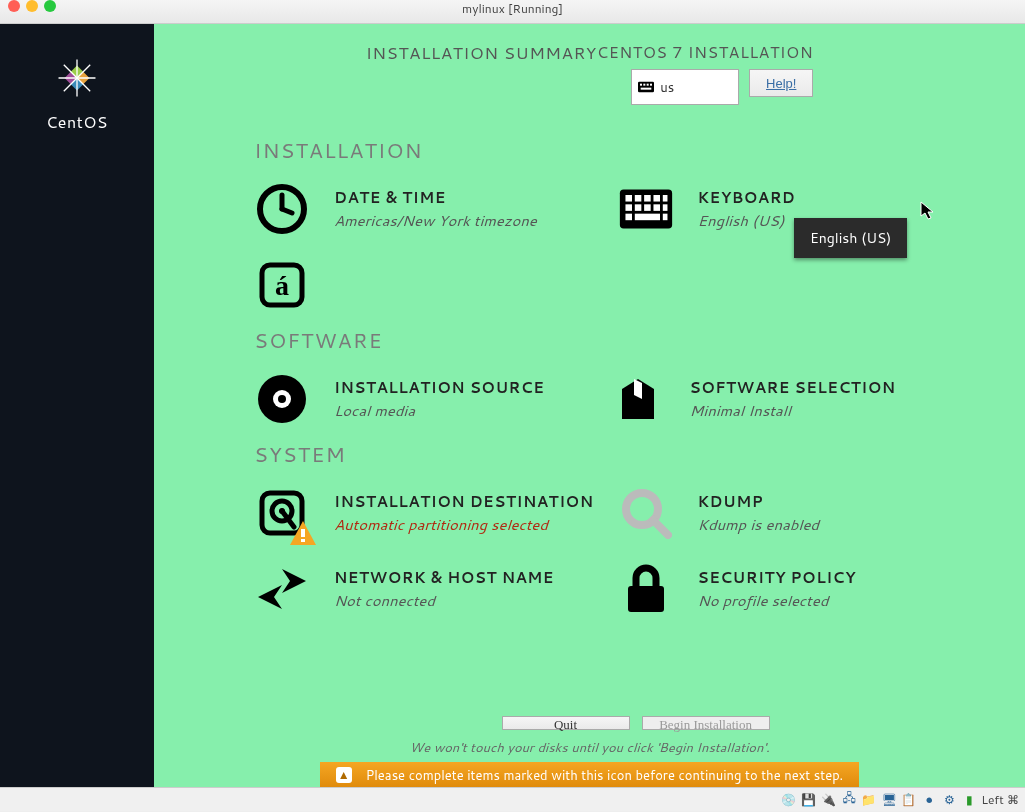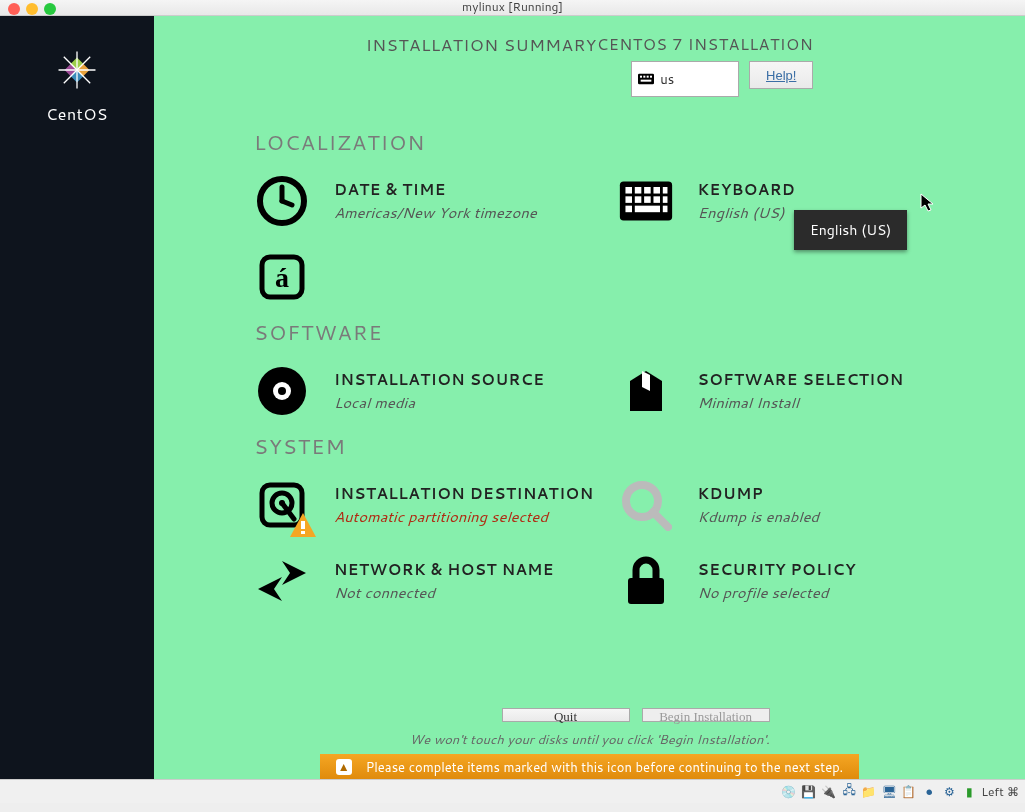--- a/index.html
+++ b/index.html
@@ -1,17 +1,17 @@
 <!DOCTYPE html>
 <html><head>
 <meta charset="utf-8">
 <style>
 * { margin: 0; padding: 0; box-sizing: border-box; }
 body { font-family: "Cantarell", "Helvetica Neue", Arial, sans-serif; font-size: 14px; color: #333; background: #eee; width: 1025px; height: 812px; overflow: hidden; position: relative; }
-.titlebar { height: 16px; background: linear-gradient(#f5f5f5,#e8e8e8); border-bottom: 1px solid #ccc; display: flex; align-items: flex-end; padding: 0 8px; position: relative; }
+.titlebar { height: 24px; background: linear-gradient(#f5f5f5,#e8e8e8); border-bottom: 1px solid #ccc; display: flex; align-items: flex-start; padding: 0 8px; position: relative; }
 .tb-btn { width: 12px; height: 12px; border-radius: 50%; margin-right: 6px; }
 .tb-close { background:#ff5f56; }
 .tb-min { background:#ffbd2e; }
 .tb-max { background:#27c93f; }
 .tb-title { position:absolute; left:50%; transform:translateX(-50%); font-size:12px; color:#444; }
 .wrap { display:flex; height: 763px; }
 .sidebar { width:154px; background:#0e141d; display:flex; flex-direction:column; align-items:center; padding-top:32px; }
 .logo-mark { width:44px; height:44px; margin-bottom:10px; }
 .brand { color:#fff; font-size:16px; font-weight:500; letter-spacing:0.5px; }
 .main { flex:1; background:#86efac; display:flex; flex-direction:column; position:relative;align-items:center; }
@@ -89,21 +89,21 @@
                 <rect x="4" y="9" width="16" height="3" fill="#fff"></rect>
               </svg>
             <span>us</span>
           </div>
           <button class="help-btn">Help!</button>
         </div>
       </div>
     </div>
 
     <div class="content">
-      <div class="section-title">LOCALIZATION</div>
+      <div class="section-title">INSTALLATION</div>
       <div class="spokes" style="margin-bottom:8px;">
         <div class="spoke">
           <div class="spoke-icon">
             <svg width="52" height="52" viewBox="0 0 52 52">
                 <circle cx="26" cy="26" r="22" fill="none" stroke="#000" stroke-width="6"></circle>
                 <line x1="26" y1="26" x2="26" y2="12" stroke="#000" stroke-width="5" stroke-linecap="round"></line>
                 <line x1="26" y1="26" x2="36" y2="30" stroke="#000" stroke-width="5" stroke-linecap="round"></line>
               </svg>
           </div>
           <div>
@@ -142,21 +142,21 @@
             <svg width="52" height="52" viewBox="0 0 52 52">
                 <rect x="6" y="6" width="40" height="40" rx="8" fill="none" stroke="#000" stroke-width="5"></rect>
                 <text x="26" y="36" font-size="28" font-weight="bold" text-anchor="middle" fill="#000" font-family="serif">á</text>
               </svg>
           </div>
         </div>
         <div></div>
       </div>
 
       <div class="section-title">SOFTWARE</div>
-      <div class="spokes" style="margin-bottom:8px;">
+      <div class="spokes" style="margin-bottom:8px;gap:8px;">
         <div class="spoke">
           <div class="spoke-icon">
             <svg width="52" height="52" viewBox="0 0 52 52">
                 <circle cx="26" cy="26" r="24" fill="#000"></circle>
                 <circle cx="26" cy="26" r="9" fill="#fff"></circle>
                 <circle cx="26" cy="26" r="4" fill="#000"></circle>
               </svg>
           </div>
           <div>
             <div class="spoke-title">INSTALLATION SOURCE</div>

